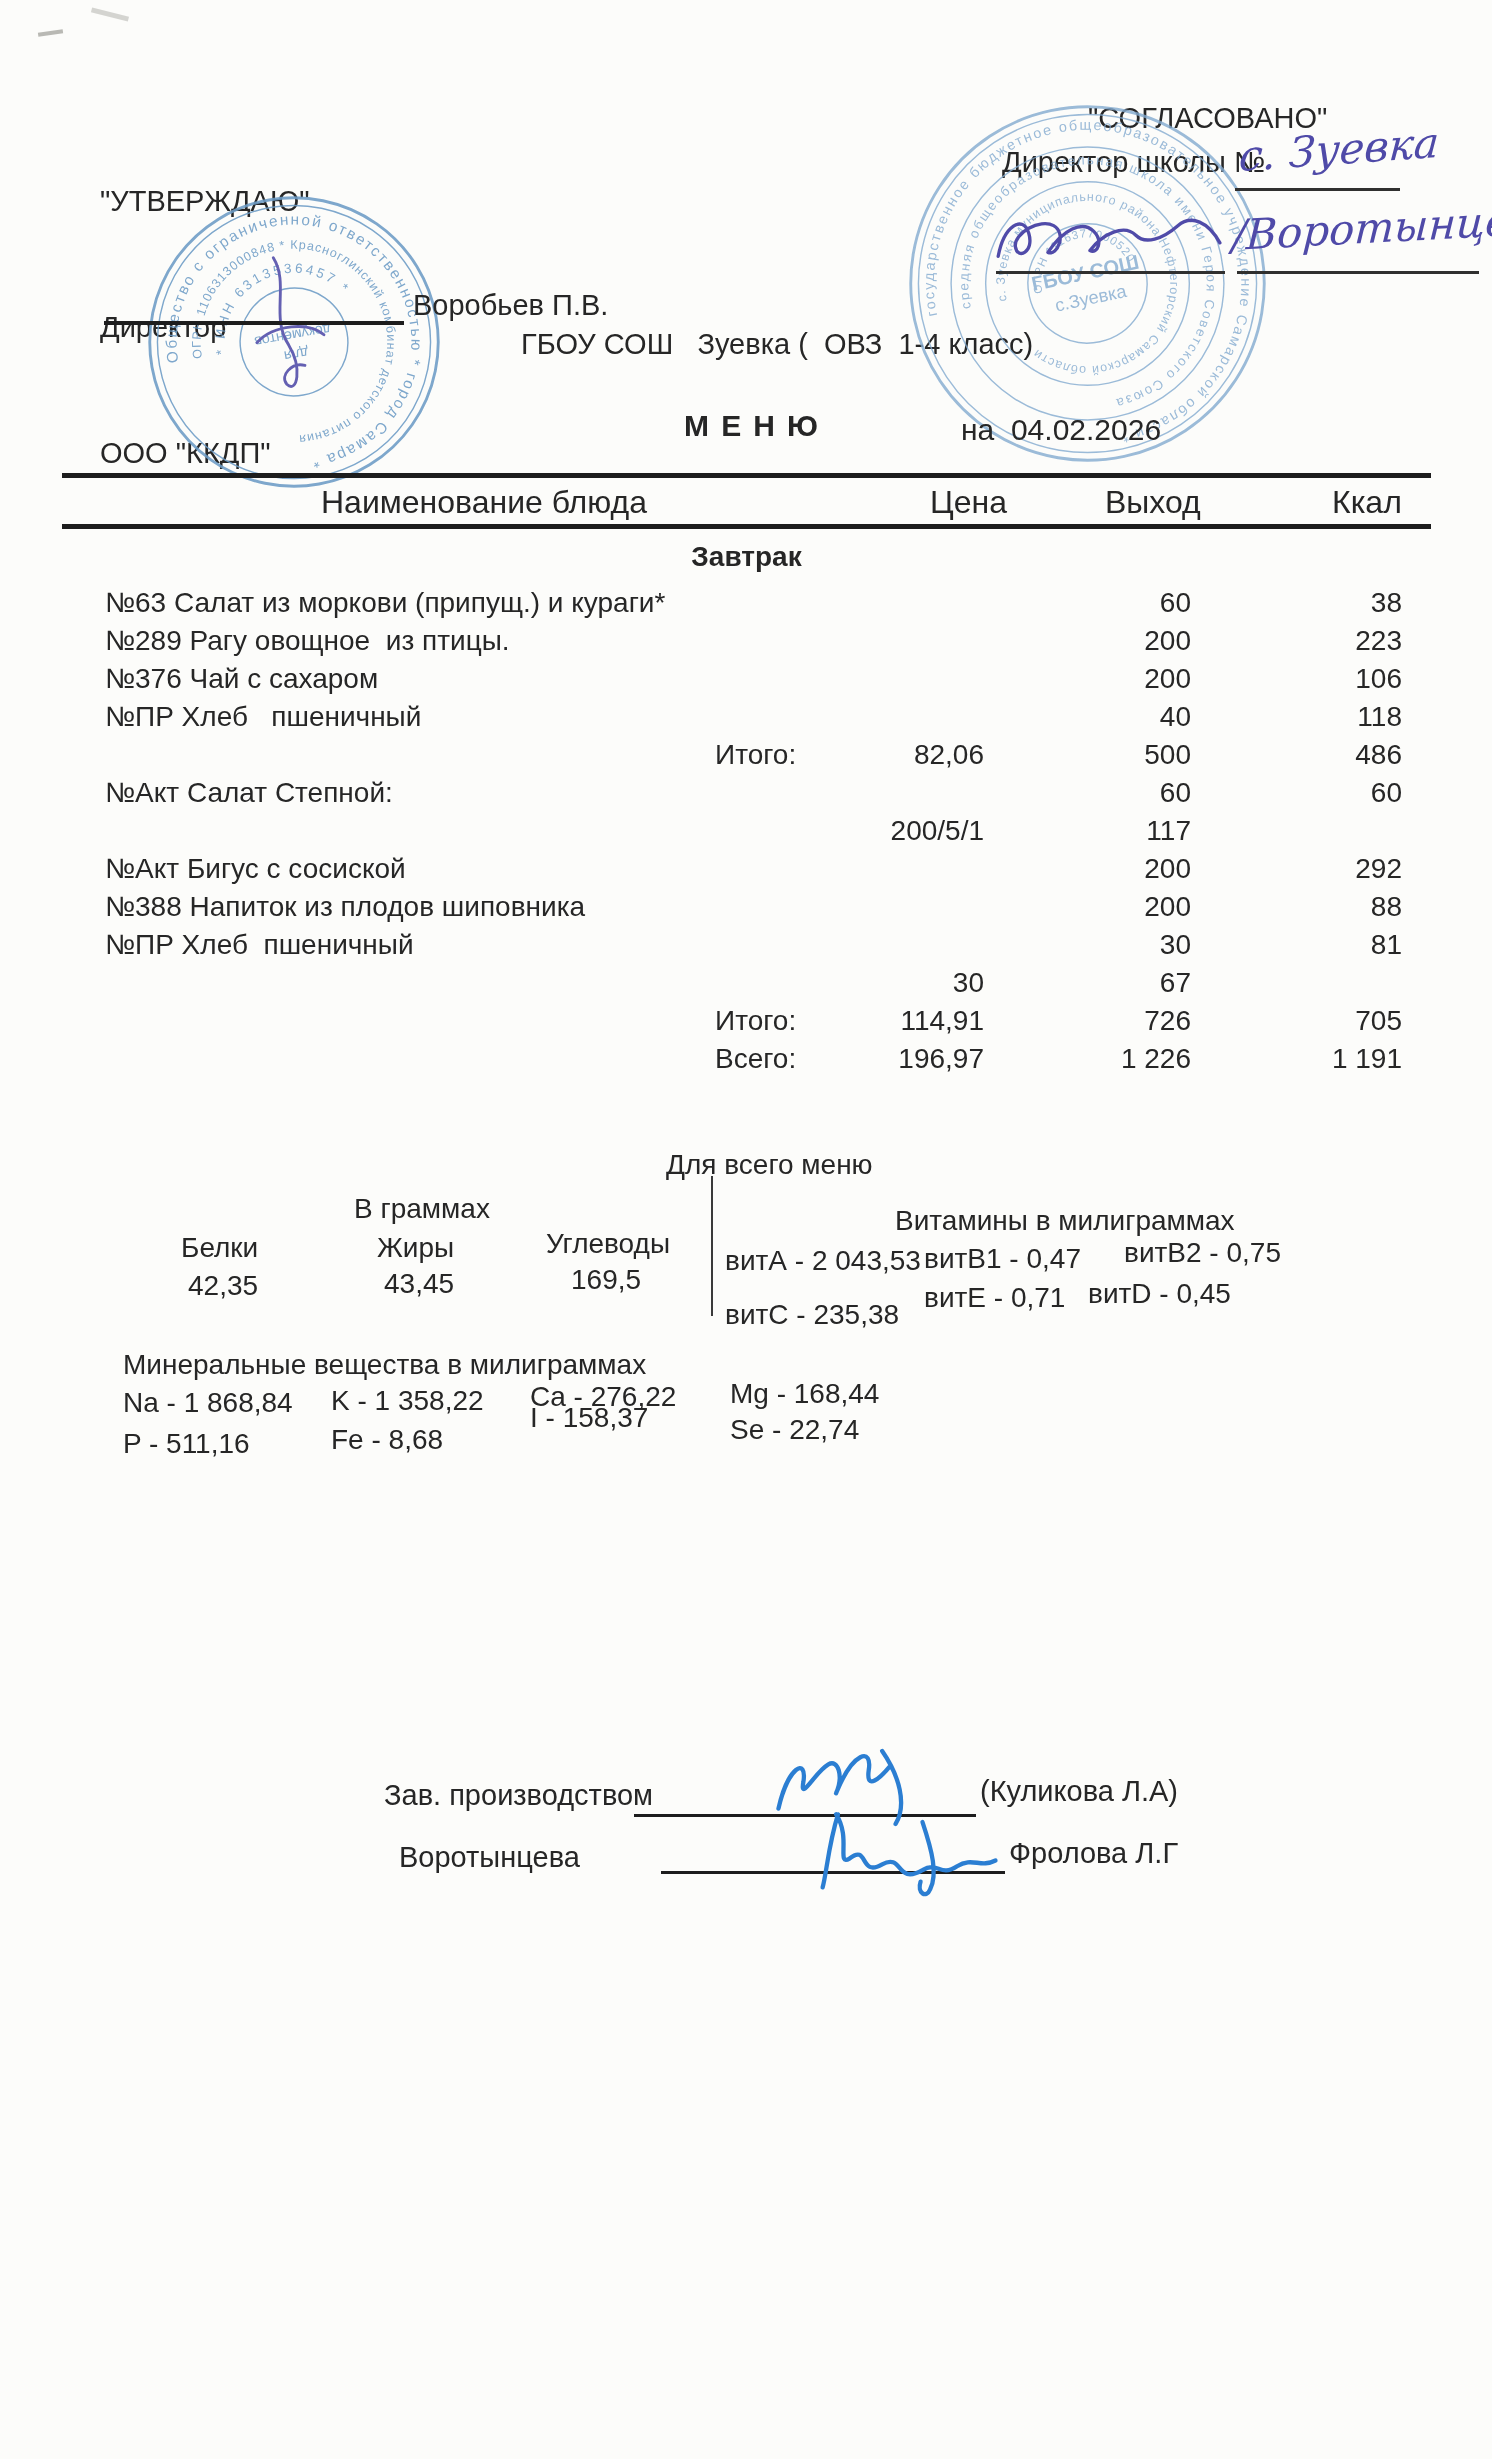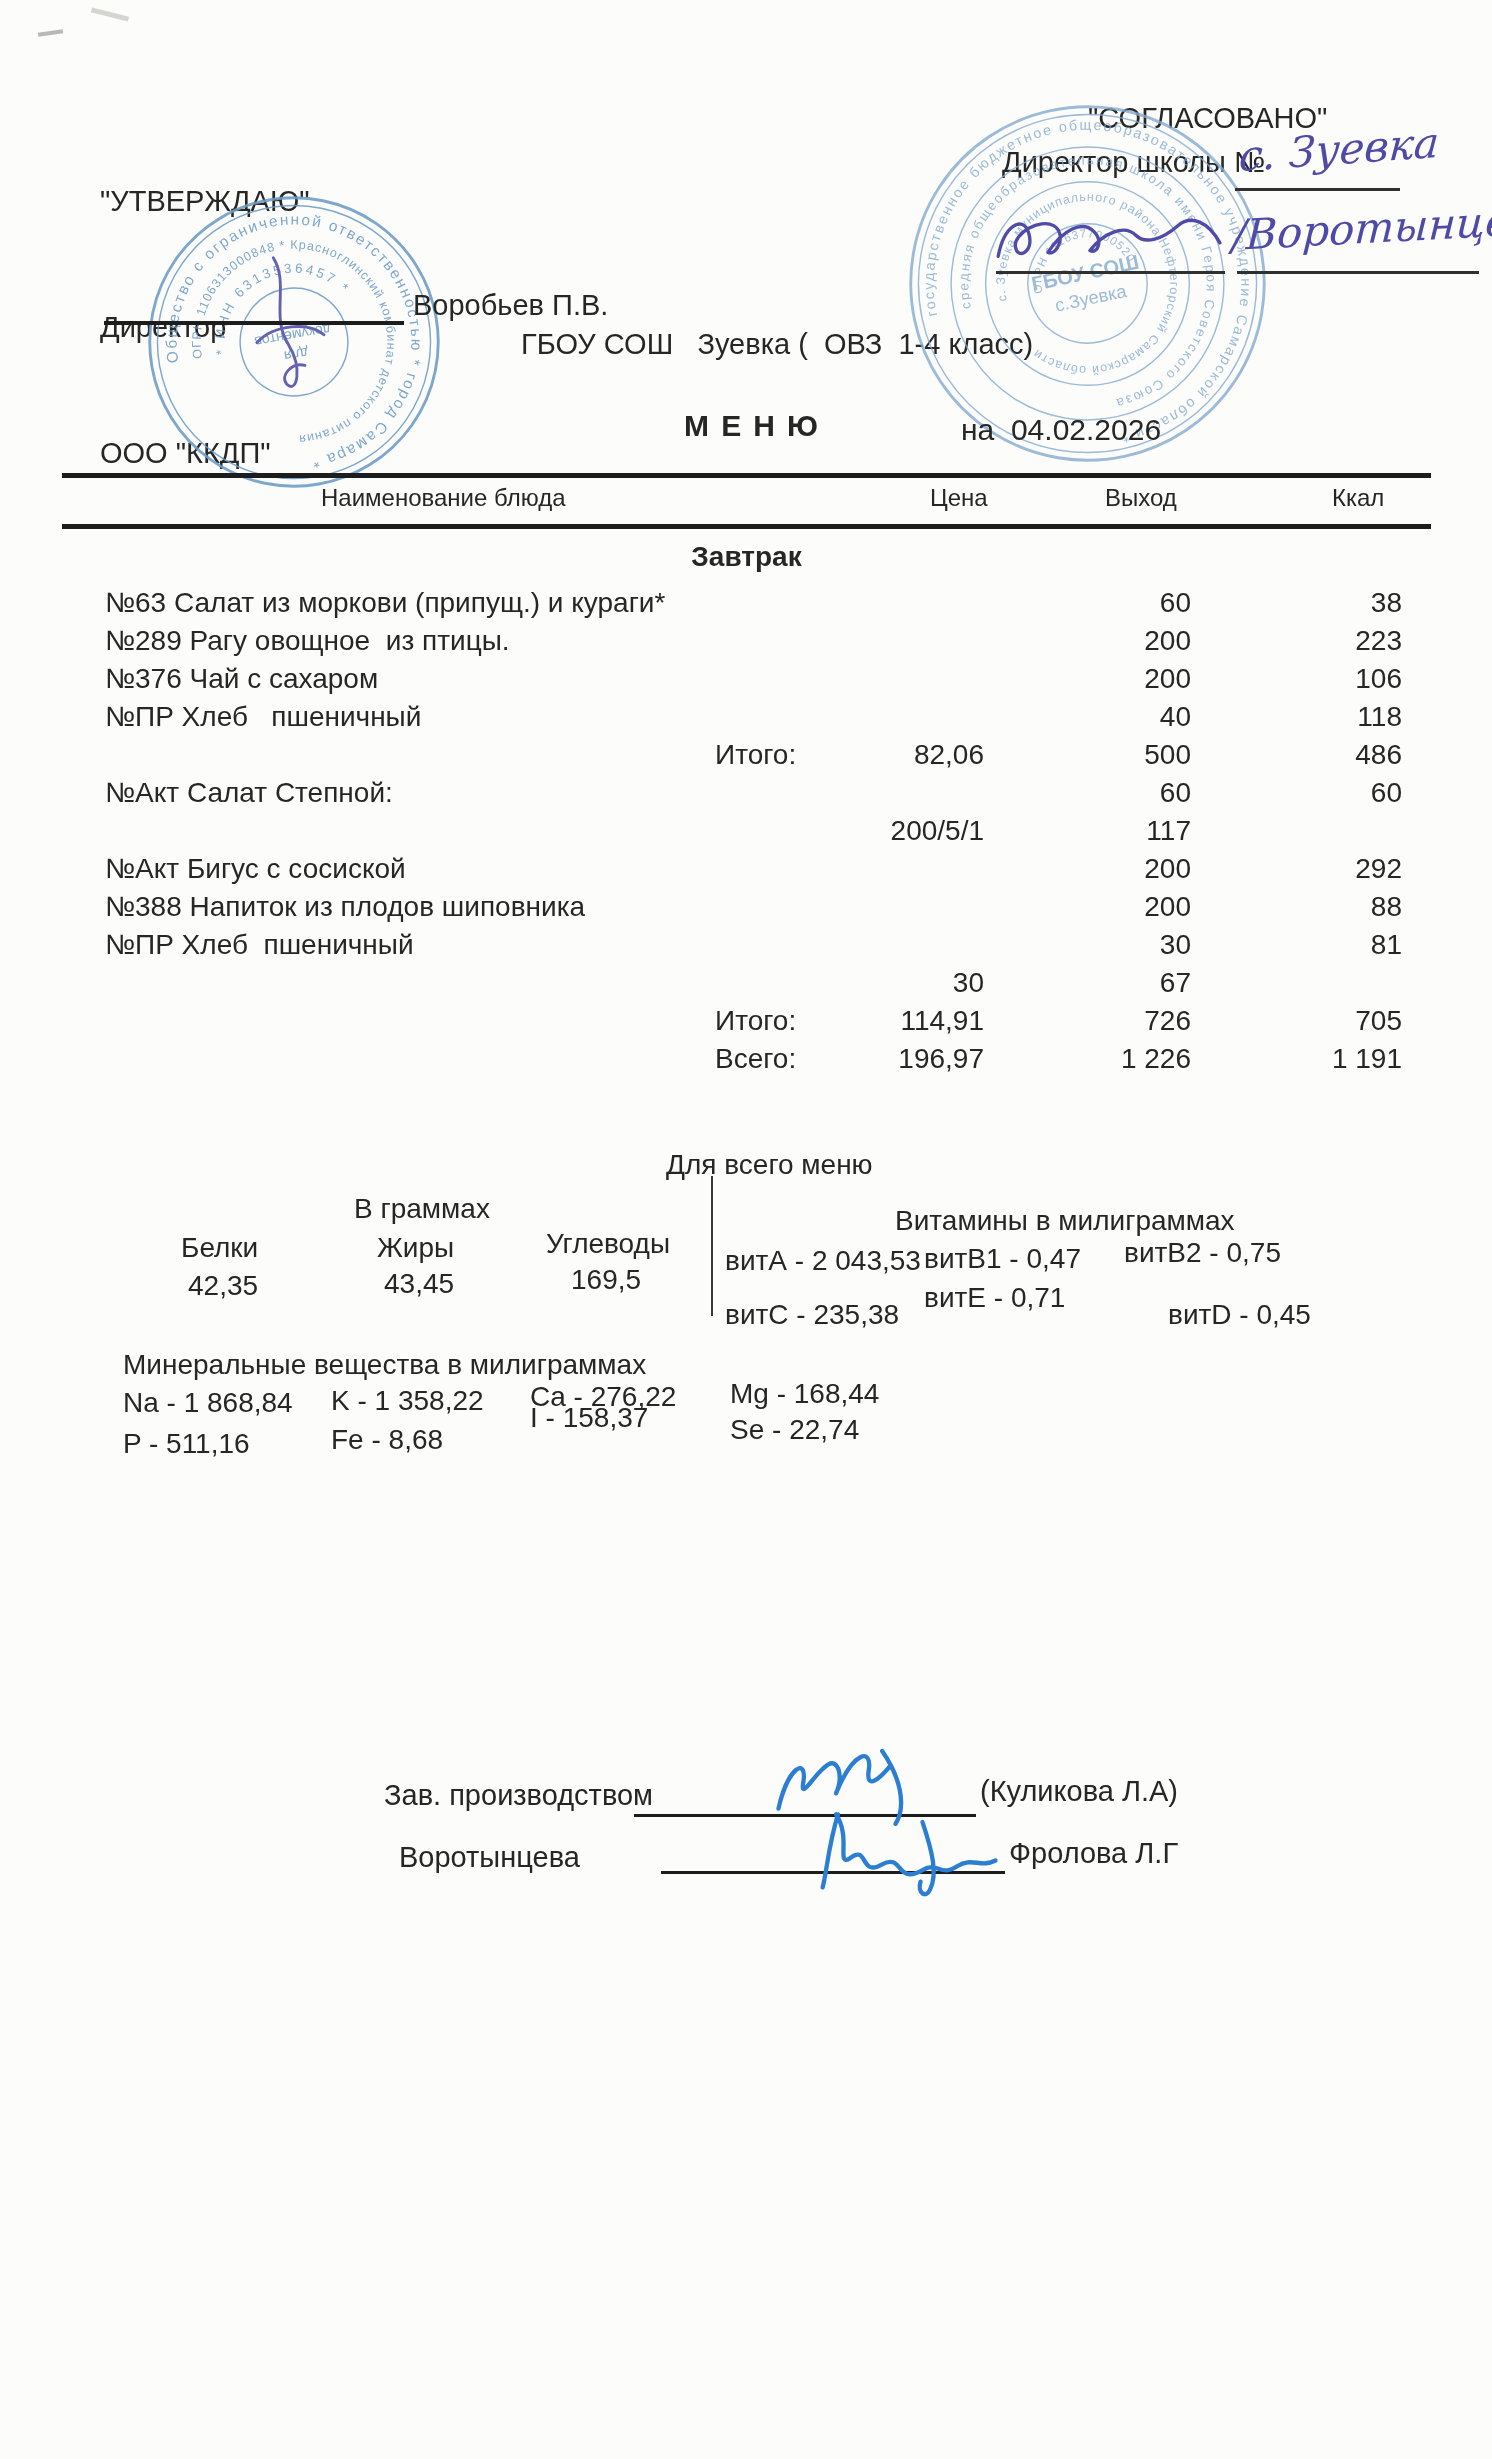--- a/index.html
+++ b/index.html
@@ -3,21 +3,21 @@
 <meta charset="utf-8">
 <style>
   * { margin:0; padding:0; box-sizing:border-box; }
   body { background:#e8e8e8; font-family:"Liberation Sans", sans-serif; }
   .page{
     position:relative; width:1493px; height:2459px; margin:0 auto;
     background:#fcfcfa; color:#262626; overflow:hidden;
   }
   .abs{ position:absolute; white-space:pre; }
   .t30{ font-size:29px; line-height:33px; }
-  .t29{ font-size:24px; }
+  .t29{ font-size:32px; }
   .rule{ position:absolute; background:#1d1d1d; }
   .underline{ position:absolute; background:#30302f; height:2.9px; }
 
   
   .approve-block{ left:100px; top:96px; line-height:42px; font-size:29px; }
   .menu-title{ left:684px; top:409px; font-size:30px; font-weight:bold; letter-spacing:1.9px; }
   .menu-date{ left:961px; top:413px; font-size:30px; }
 
   
   .hw{ font-family:"DejaVu Serif", serif; font-style:italic; color:#4f4aa8; }
@@ -244,21 +244,21 @@
   <div class="abs sum" style="left:188px;top:1270px;">42,35</div>
   <div class="abs sum" style="left:384px;top:1268px;">43,45</div>
   <div class="abs sum" style="left:571px;top:1264px;">169,5</div>
 
   <div class="abs sum" style="left:895px;top:1205px;">Витамины в милиграммах</div>
   <div class="abs sum" style="left:725px;top:1245px;">витА - 2 043,53</div>
   <div class="abs sum" style="left:924px;top:1243px;">витВ1 - 0,47</div>
   <div class="abs sum" style="left:1124px;top:1237px;">витВ2 - 0,75</div>
   <div class="abs sum" style="left:725px;top:1299px;">витС - 235,38</div>
   <div class="abs sum" style="left:924px;top:1282px;">витЕ - 0,71</div>
-  <div class="abs sum" style="left:1168px;top:1278px;margin-top:21px;">витD - 0,45</div>
+  <div class="abs sum" style="left:1088px;top:1278px;">витD - 0,45</div>
 
   <div class="abs sum" style="left:123px;top:1349px;">Минеральные вещества в милиграммах</div>
   <div class="abs sum" style="left:123px;top:1387px;">Na - 1 868,84</div>
   <div class="abs sum" style="left:331px;top:1385px;">K - 1 358,22</div>
   <div class="abs sum" style="left:530px;top:1381px;">Ca - 276,22</div>
   <div class="abs sum" style="left:730px;top:1378px;">Mg - 168,44</div>
   <div class="abs sum" style="left:123px;top:1428px;">P - 511,16</div>
   <div class="abs sum" style="left:331px;top:1424px;">Fe - 8,68</div>
   <div class="abs sum" style="left:530px;top:1362px;margin-top:40px;">I - 158,37</div>
   <div class="abs sum" style="left:730px;top:1414px;">Se - 22,74</div>

